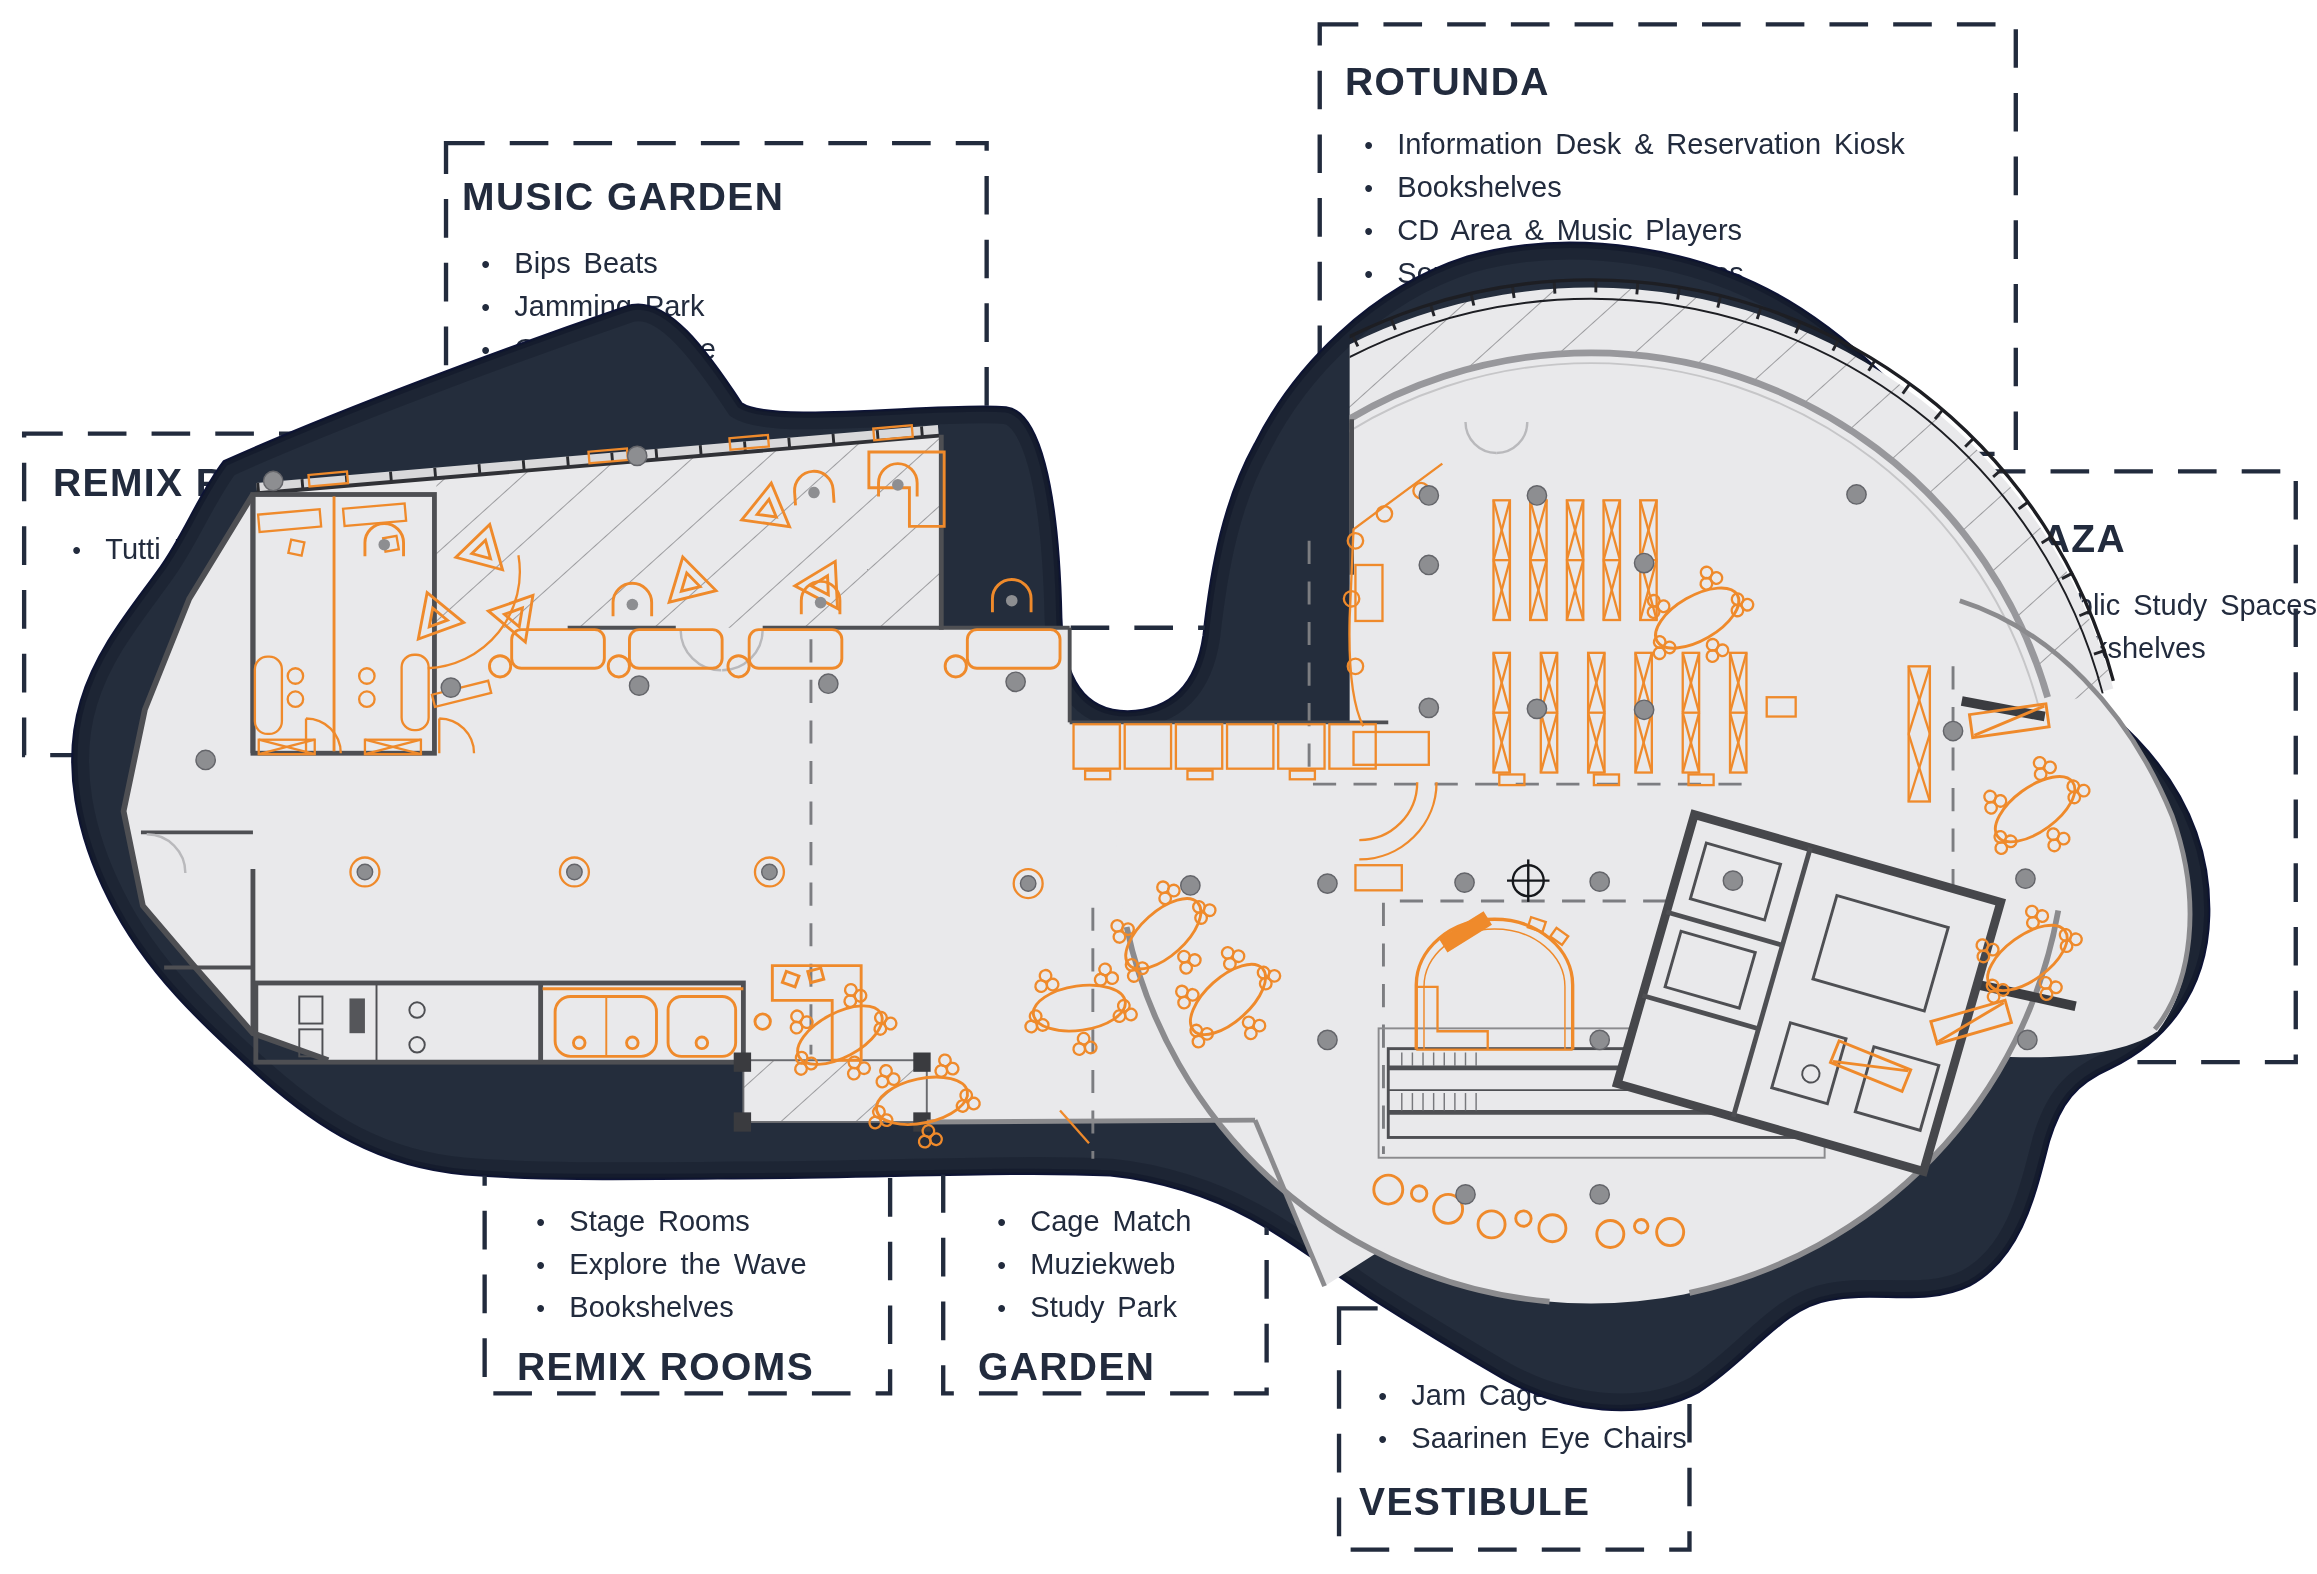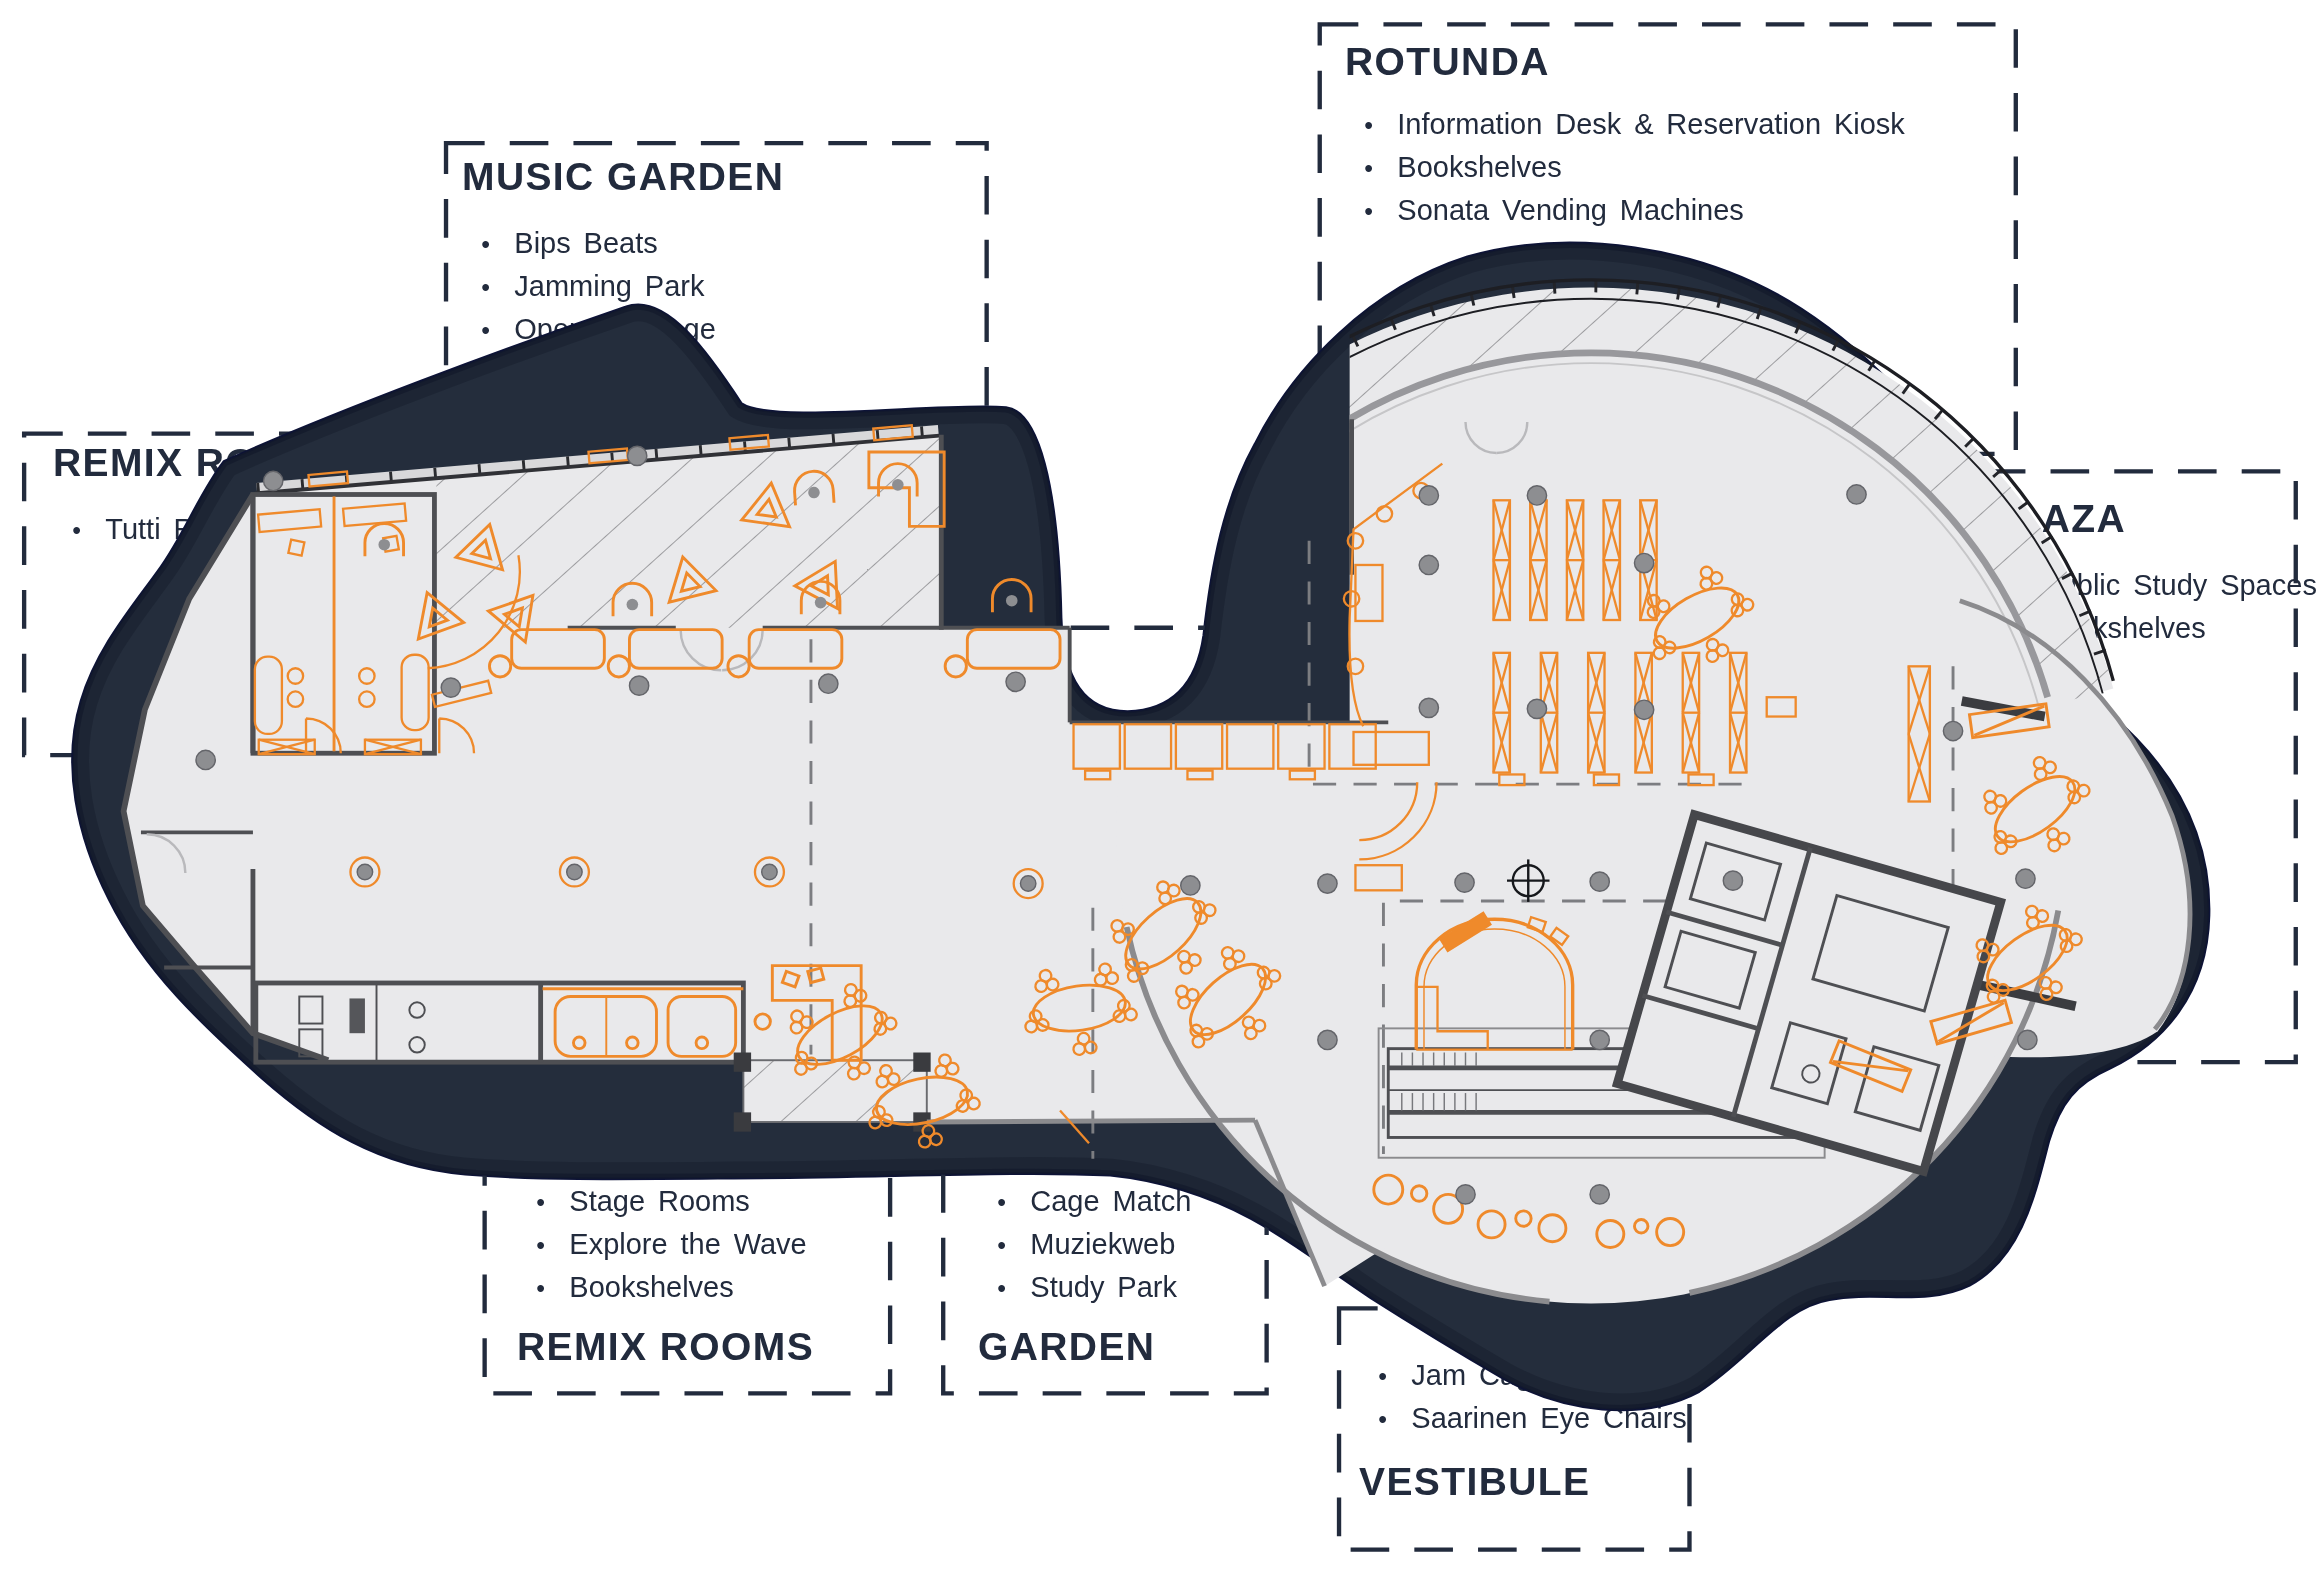--- a/index.html
+++ b/index.html
@@ -1,20 +1,20 @@
 <!DOCTYPE html>
 <html style="--ink: #222b3d; --orange: #ef8a2b;"><head>
 <meta charset="utf-8">
 <style>
   html,body{margin:0;padding:0;background:#ffffff;}
   #stage{position:relative;width:2317px;height:1575px;background:#ffffff;overflow:hidden;
          font-family:"Liberation Sans",sans-serif;}
   #plan-svg{position:absolute;left:0;top:0;z-index:2;pointer-events:none;}
   .labels{position:absolute;left:0;top:0;width:2317px;height:1575px;z-index:1;}
-  .zone-label{position:absolute;color:var(--ink,#222b3d);}
+  .zone-label{position:absolute;color:var(--ink,#222b3d);margin-top:20px;}
   .zl-title{font-size:39px;font-weight:700;letter-spacing:1.4px;line-height:1.1;
             color:var(--ink,#222b3d);white-space:nowrap;}
   .zone-label ul{margin:0;padding:0 0 0 19.3px;list-style:none;}
   .zone-label li{font-size:29px;line-height:42px;word-spacing:4.8px;white-space:nowrap;color:var(--ink,#222b3d);}
   .zone-label li::before{content:"•";display:inline-block;width:33px;font-size:25px;}
   .mt-list{margin-top:23px!important;}
   .mt-title{margin-top:17.4px;}
   
   .fo{fill:none;stroke:var(--orange,#ef8a2b);stroke-width:3px;}
   .fo2{fill:none;stroke:var(--orange,#ef8a2b);stroke-width:2.4px;}
@@ -40,20 +40,21 @@
           <li>Terrace Bar</li>
           <li>Nature Elements</li>
         </ul>
     </section>
 
     <section class="zone-label" style="left:1345px;top:41px;">
       <div class="zl-title">ROTUNDA</div>
       <ul class="mt-list" style="margin-top:19.3px!important;line-height:42px;">
           <li>Information Desk &amp; Reservation Kiosk</li>
           <li>Bookshelves</li>
+          <li>CD Area &amp; Music Players</li>
           <li>Sonata Vending Machines</li>
         </ul>
     </section>
 
     <section class="zone-label" style="left:53px;top:442px;">
       <div class="zl-title">REMIX ROOMS</div>
       <ul class="mt-list">
           <li>Tutti Rooms</li>
         </ul>
     </section>

